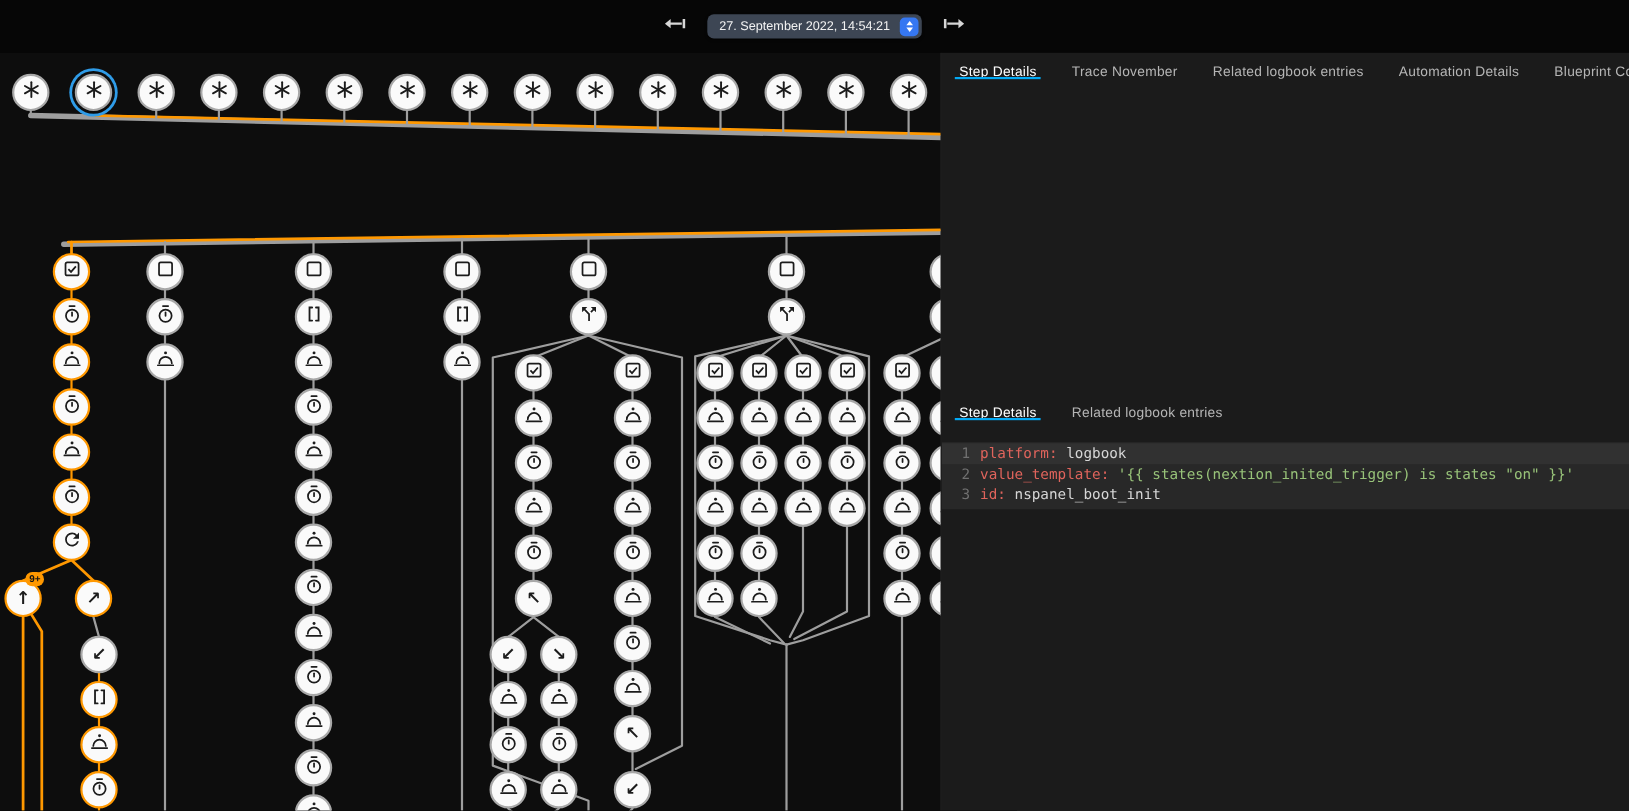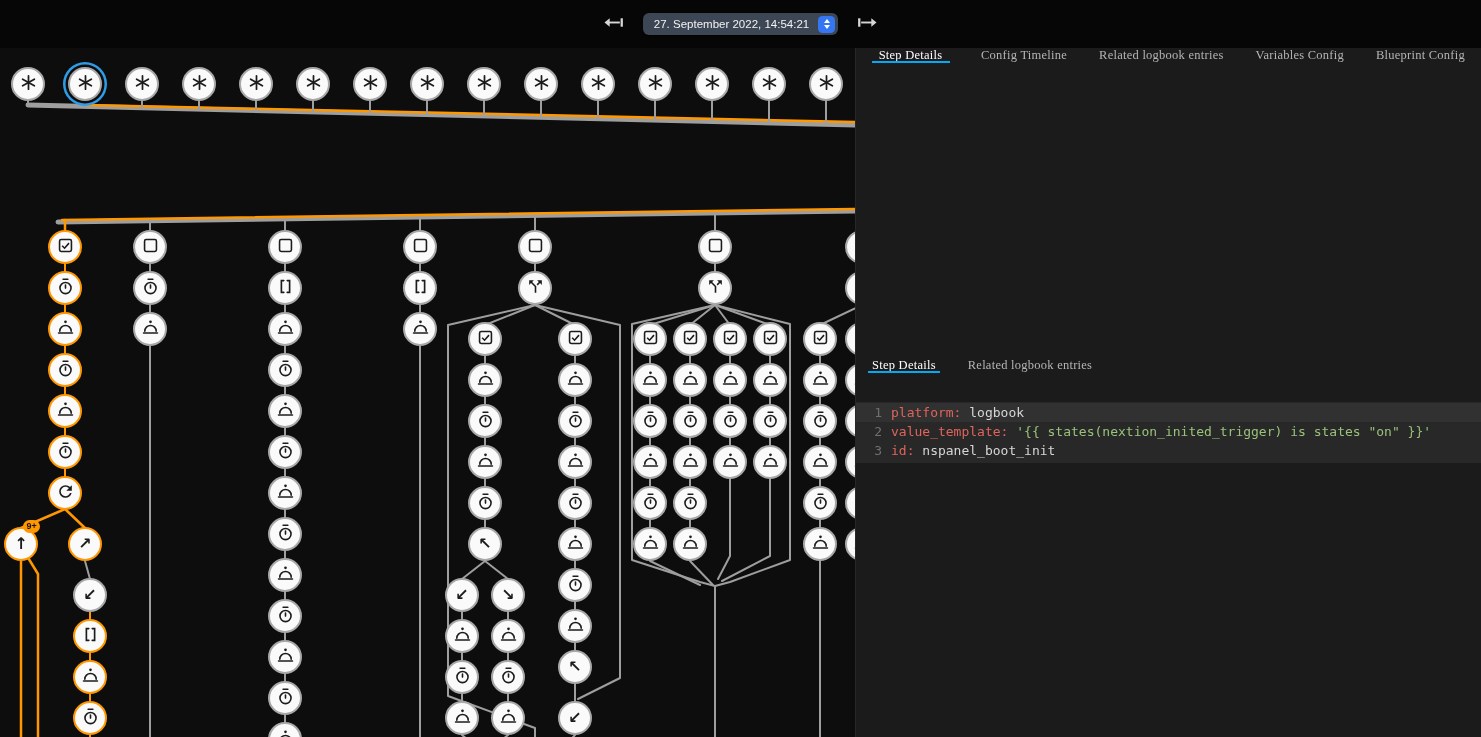--- a/index.html
+++ b/index.html
@@ -44,21 +44,21 @@
   .node.selected{box-shadow:0 0 0 2.5px #0d0d0d,0 0 0 5px var(--selected-blue);}
   .node .ar{font-family:"DejaVu Sans",sans-serif;font-size:16px;font-weight:bold;color:#1c1c1c;line-height:1;}
   .badge{
     position:absolute;z-index:4;background:var(--orange);color:#141414;
     font-size:9px;font-weight:bold;padding:1.5px 3.5px;border-radius:7px;line-height:1.1;
   }
   
   .rpanel{flex:1;background:var(--panel-bg);display:flex;flex-direction:column;min-width:0;}
   .rp-top{height:310px;flex:none;display:flex;flex-direction:column;}
   .rp-bottom{flex:1;display:flex;flex-direction:column;}
-  .tabbar{display:flex;height:34px;flex:none;align-items:flex-start;font-family:Liberation Serif, serif;}
+  .tabbar{display:flex;height:34px;flex:none;align-items:center;}
   .tab{
     position:relative;display:flex;align-items:center;justify-content:center;
     padding:0 16px;color:#b5b5b5;font-size:12.5px;letter-spacing:.25px;cursor:pointer;white-space:nowrap;
   }
   .tab.active{color:#ffffff;}
   .tabbar.spread .tab{flex:1;}
   .tab.active::after{
     content:"";position:absolute;bottom:0;height:2px;background:var(--accent);
     left:12px;right:12px;
   }
@@ -1126,23 +1126,23 @@
             </g>
           </svg></span>
       </div>
       <div class="badge" style="left: 23px; top: 472px;">9+</div>
     </div>
 
   <div class="rpanel">
     <div class="rp-top">
       <div class="tabbar spread">
           <div class="tab active">Step Details</div>
-          <div class="tab">Config Timeline</div>
+          <div class="tab">Trace November</div>
           <div class="tab">Related logbook entries</div>
-          <div class="tab">Variables Config</div>
+          <div class="tab">Automation Details</div>
           <div class="tab">Blueprint Config</div>
         </div>
     </div>
     <div class="rp-bottom">
       <div class="tabbar">
           <div class="tab active">Step Details</div>
           <div class="tab">Related logbook entries</div>
         </div>
       <div class="code">
           <div class="cline active">

